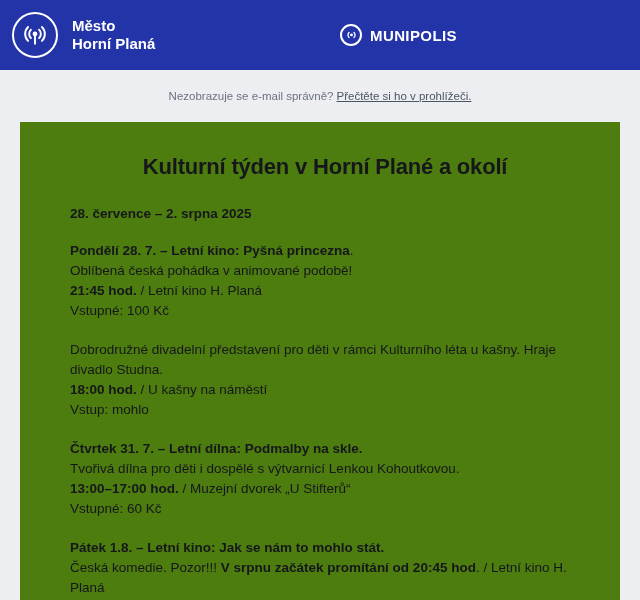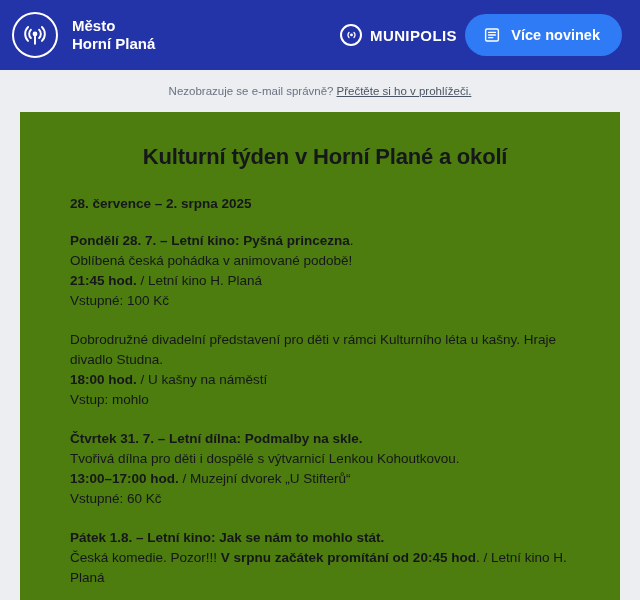--- a/index.html
+++ b/index.html
@@ -77,21 +77,21 @@
     color: #ffffff;
     font-size: 14.5px;
     font-weight: bold;
     cursor: pointer;
     white-space: nowrap;
   }
   .news-btn svg { display: block; }
 
   
   .preheader {
-    height: 42px;
+    height: 52px;
     display: flex;
     align-items: center;
     justify-content: center;
     font-size: 11.5px;
     color: #6b7280;
     background: #eceef2;
   }
   .preheader a {
     color: #4b5563;
     text-decoration: underline;
@@ -156,31 +156,20 @@
     <span class="munipolis-mark">
       <svg width="13" height="13" viewBox="0 0 24 24" fill="none" stroke="#ffffff" stroke-width="2.4" stroke-linecap="round">
         <circle cx="12" cy="11" r="2.6" fill="#ffffff" stroke="none"></circle>
         <path d="M7.4 6.4a6.5 6.5 0 0 0 0 9.2"></path>
         <path d="M16.6 6.4a6.5 6.5 0 0 1 0 9.2"></path>
       </svg>
     </span>
     <span class="munipolis-text">MUNIPOLIS</span>
   </div>
 
-  <button class="news-btn">
-    <span>
-      <svg width="18" height="18" viewBox="0 0 24 24" fill="none" stroke="#ffffff" stroke-width="1.9" stroke-linecap="round" stroke-linejoin="round">
-        <rect x="3.5" y="4" width="17" height="16" rx="2"></rect>
-        <line x1="7.5" y1="8.5" x2="16.5" y2="8.5"></line>
-        <line x1="7.5" y1="12" x2="16.5" y2="12"></line>
-        <line x1="7.5" y1="15.5" x2="13" y2="15.5"></line>
-      </svg>
-    </span>
-    <span>Více novinek</span>
-  </button>
 </div>
 
 <div class="preheader">
   <span>Nezobrazuje se e-mail správně?</span>
   <a href="#">Přečtěte si ho v prohlížeči.</a>
 </div>
 
 <div class="card">
 
   <h1 class="doc-title">Kulturní týden v Horní Plané a okolí</h1>

